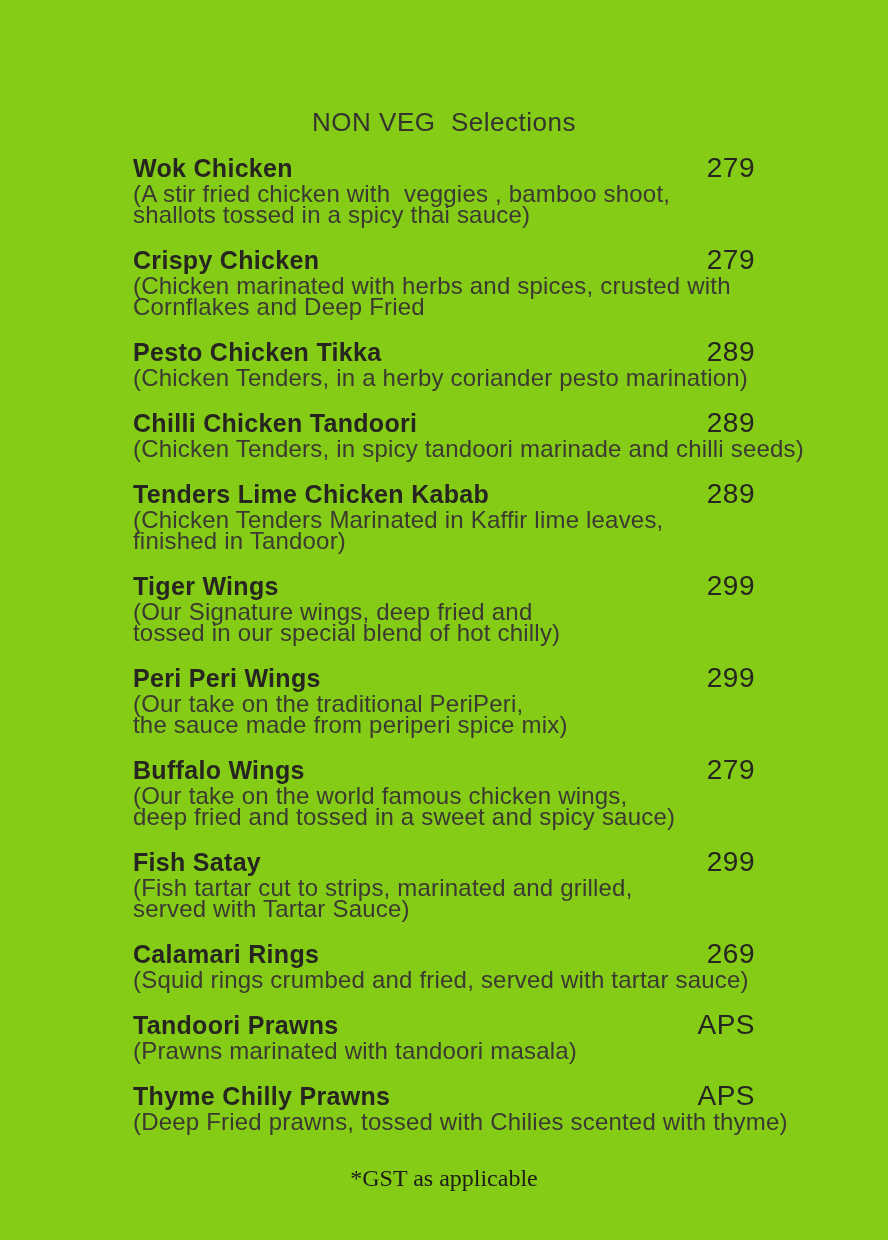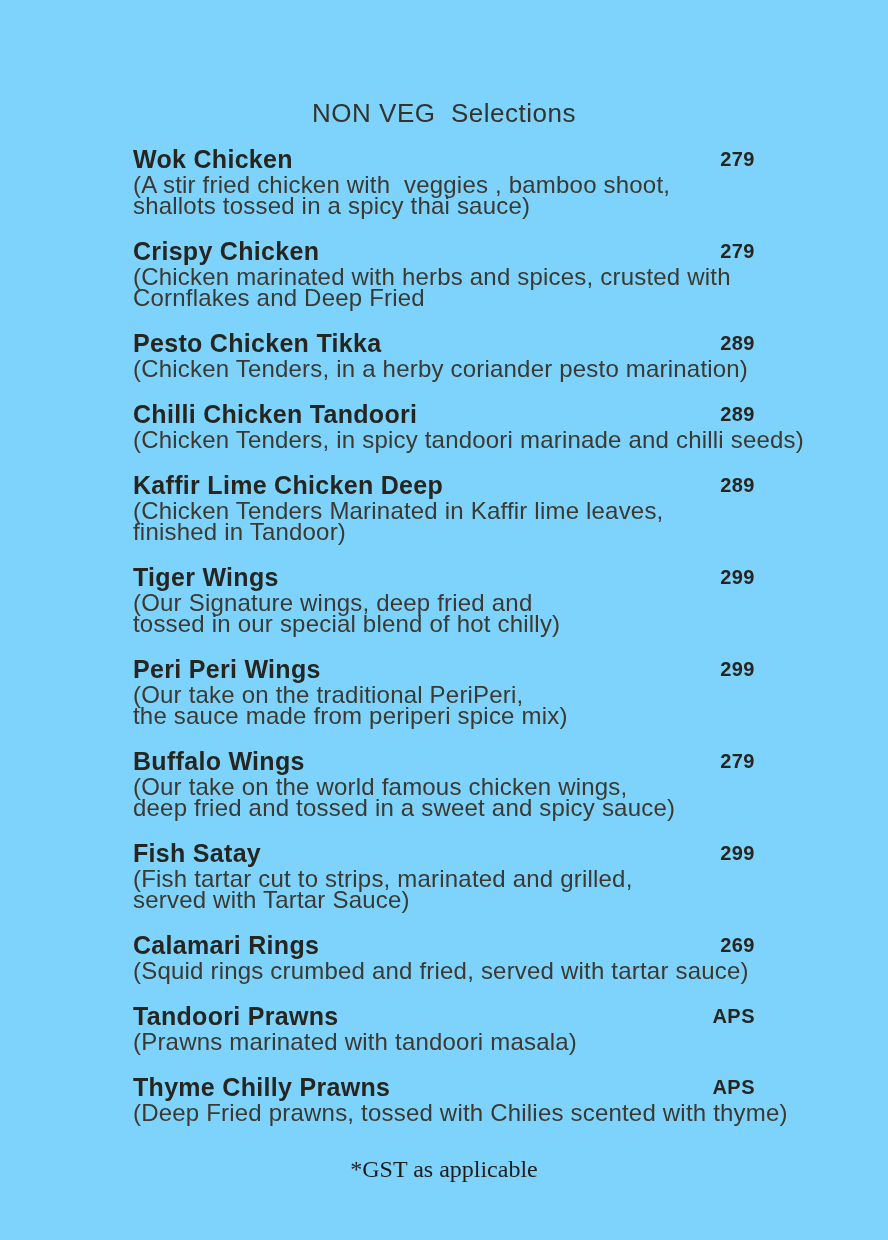--- a/index.html
+++ b/index.html
@@ -10,22 +10,22 @@
     width: 888px;
     height: 1240px;
     font-family: "Liberation Sans", sans-serif;
     -webkit-font-smoothing: antialiased;
   }
   .page {
     position: relative;
     width: 888px;
     height: 1240px;
     box-sizing: border-box;
-    background: #7dd3fc;
-    padding: 0 133px;
+    background: #84cc16;
+    padding: 9px 133px;
     overflow: hidden;
   }
   .title {
     margin-top: 98px;
     text-align: center;
     font-size: 26px;
     line-height: 30px;
     font-weight: 400;
     letter-spacing: 0.5px;
     color: #34332d;
@@ -44,23 +44,23 @@
   }
   .item .name {
     font-size: 25px;
     line-height: 30px;
     font-weight: 700;
     letter-spacing: 0.3px;
     color: #262520;
     white-space: pre;
   }
   .item .price {
-    font-size: 20px;
+    font-size: 28px;
     line-height: 30px;
-    font-weight: 700;
+    font-weight: 400;
     letter-spacing: 0.5px;
     color: #262520;
     white-space: pre;
   }
   .item .desc-line {
     font-size: 24px;
     line-height: 21px;
     font-weight: 400;
     letter-spacing: 0.2px;
     color: #3b3931;
@@ -120,21 +120,21 @@
       <span class="name">Chilli Chicken Tandoori</span>
       <span class="price">289</span>
     </div>
     <div class="desc">
           <div class="desc-line">(Chicken Tenders, in spicy tandoori marinade and chilli seeds)</div>
         </div>
   </div>
 
   <div class="item">
     <div class="row">
-      <span class="name">Kaffir Lime Chicken Deep</span>
+      <span class="name">Tenders Lime Chicken Kabab</span>
       <span class="price">289</span>
     </div>
     <div class="desc">
           <div class="desc-line">(Chicken Tenders Marinated in Kaffir lime leaves,</div>
           <div class="desc-line">finished in Tandoor)</div>
         </div>
   </div>
 
   <div class="item">
     <div class="row">

